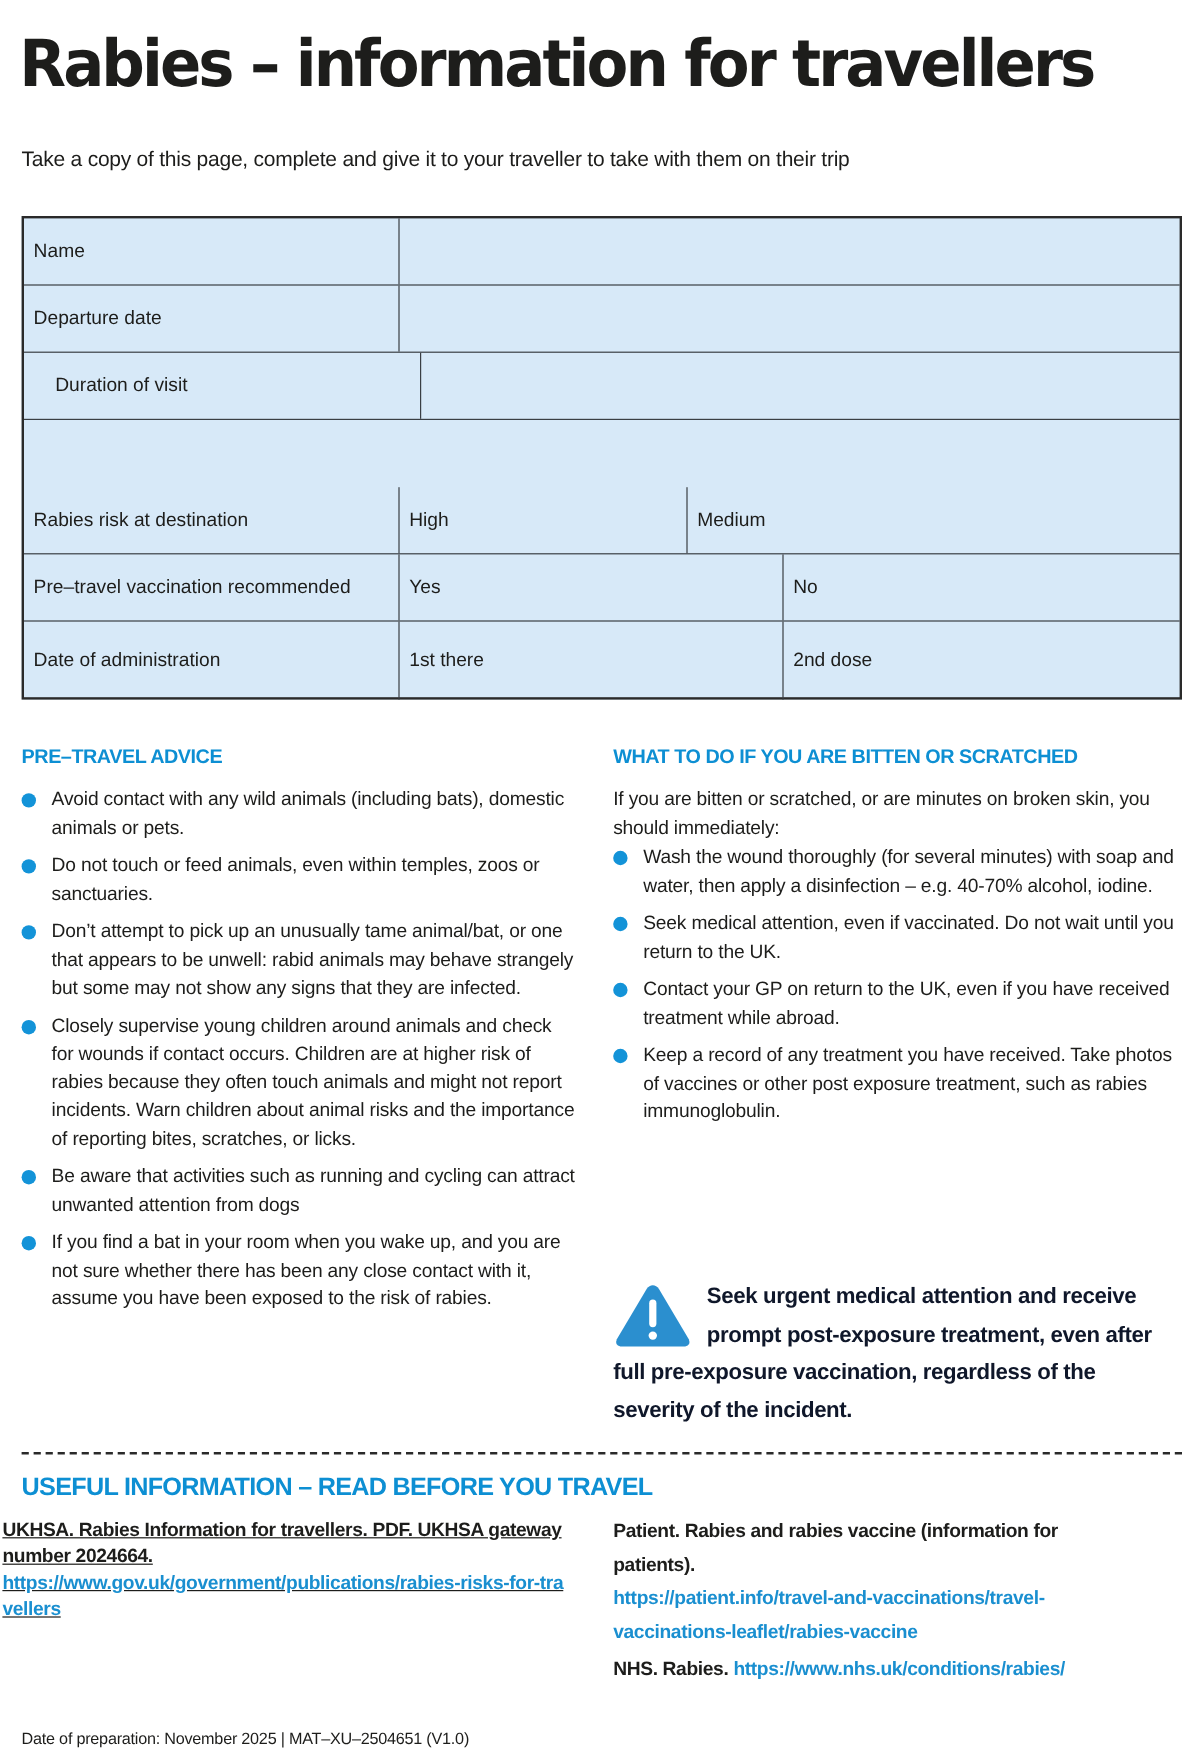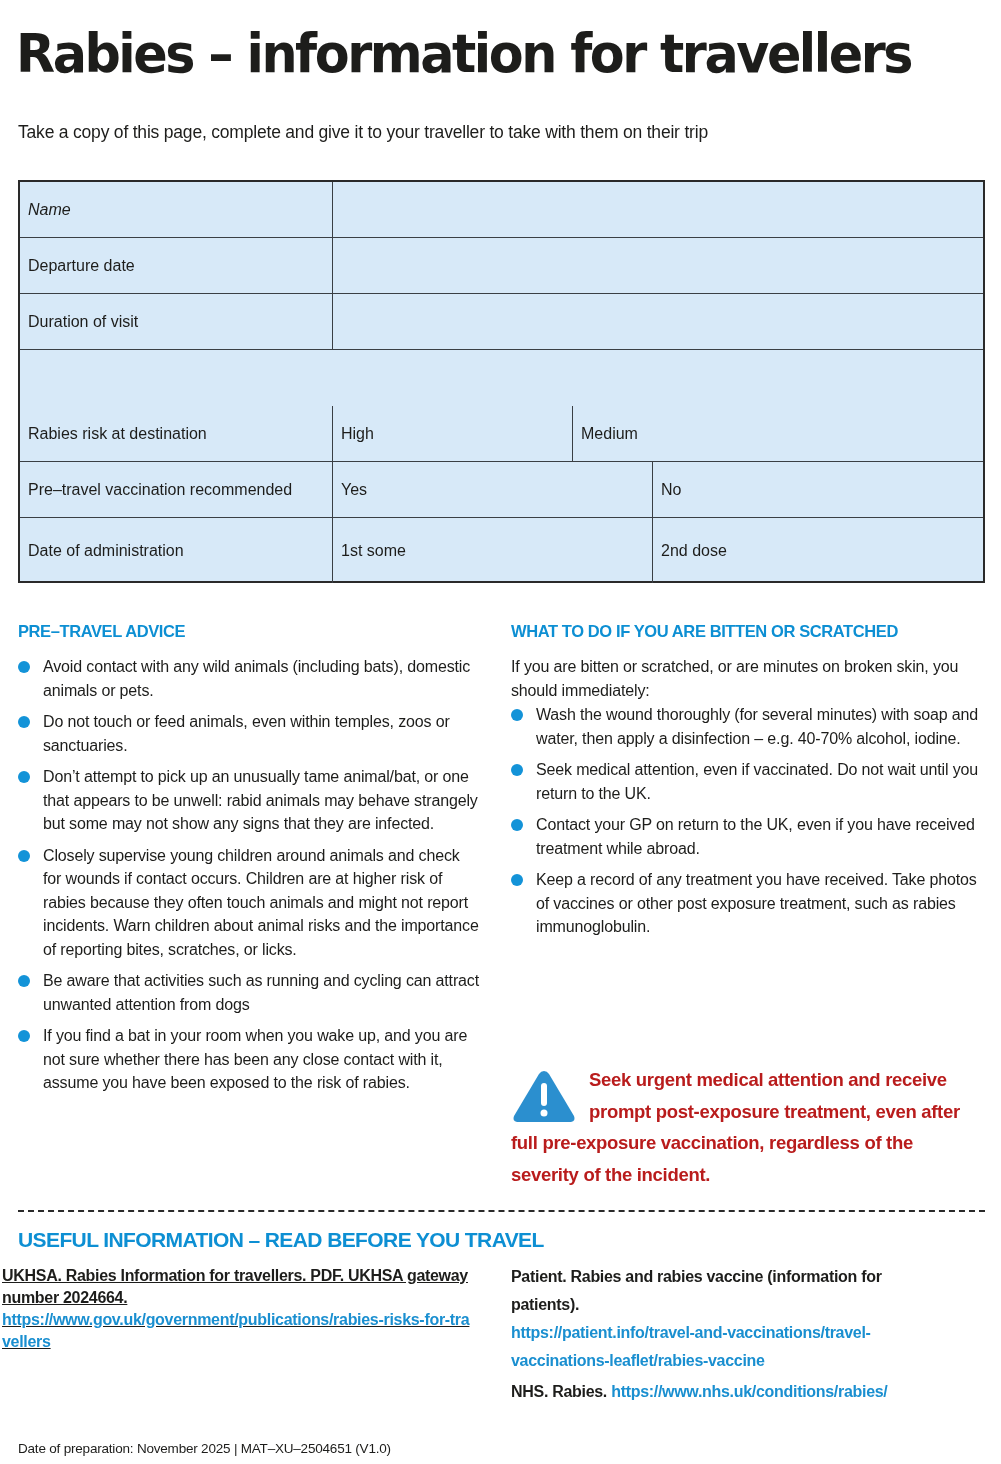--- a/index.html
+++ b/index.html
@@ -76,21 +76,21 @@
     background: #1393d8;
   }
   .intro {
     position: absolute; left: 511px; top: 655px; width: 470px;
     font-size: 16px; line-height: 23.5px; color: #1d1d1b;
     letter-spacing: -0.15px;
   }
   .warn {
     position: absolute; left: 511px; top: 1064px; width: 470px;
     font-weight: bold; font-size: 18.5px; line-height: 31.5px;
-    color: #b91c1c; letter-spacing: -0.3px;
+    color: #0f172a; letter-spacing: -0.3px;
   }
   .warn-icon {
     float: left; width: 66px; height: 56px; margin-right: 12px; margin-top: 4px;
   }
   .dash-line {
     position: absolute; left: 18px; top: 1210px; width: 967px; height: 0;
     border-top: 2px dashed #2a2a2a;
   }
   .ref {
     position: absolute; font-size: 16px; line-height: 22px;
@@ -104,45 +104,45 @@
     font-size: 13.5px; color: #1d1d1b; letter-spacing: -0.2px;
   }
 </style>
 </head>
 <body>
 
 <h1 class="title">Rabies – information for travellers</h1>
 <p class="subtitle">Take a copy of this page, complete and give it to your traveller to take with them on their trip</p>
 
 <div class="form">
-  <div class="row" style="top:0;height:56px;font-style:italic;">
+  <div class="row" style="top:0;height:56px;">
     <div class="cell lbl">Name</div>
     <div class="cell val-input"></div>
   </div>
   <div class="row" style="top:56px;height:56px;">
     <div class="cell lbl">Departure date</div>
     <div class="cell val-input"></div>
   </div>
-  <div class="row" style="top:112px;height:56px;">
+  <div class="row" style="top:112px;height:56px;padding-left:18px;">
     <div class="cell lbl">Duration of visit</div>
     <div class="cell val-input"></div>
   </div>
   <div class="row" style="top:224px;height:56px;">
     <div class="cell lbl">Rabies risk at destination</div>
     <div class="cell" style="width:240px;">High</div>
     <div class="cell" style="width:178px;">Medium</div>
   </div>
   <div class="row" style="top:280px;height:56px;">
     <div class="cell lbl">Pre–travel vaccination recommended</div>
     <div class="cell" style="width:320px;">Yes</div>
     <div class="cell" style="flex:1;">No</div>
   </div>
   <div class="row" style="top:336px;height:65px;">
     <div class="cell lbl">Date of administration</div>
-    <div class="cell" style="width:320px;">1st some</div>
+    <div class="cell" style="width:320px;">1st there</div>
     <div class="cell" style="flex:1;">2nd dose</div>
   </div>
 </div>
 
 <h2 class="h-blue" style="left:18px;top:622px;">PRE–TRAVEL ADVICE</h2>
 <ul class="bullets" style="left:18px;top:655px;width:462px;">
   <li><span class="dot"></span><span>Avoid contact with any wild animals (including bats), domestic animals or pets.</span></li>
   <li><span class="dot"></span><span>Do not touch or feed animals, even within temples, zoos or sanctuaries.</span></li>
   <li><span class="dot"></span><span>Don’t attempt to pick up an unusually tame animal/bat, or one that appears to be unwell: rabid animals may behave strangely but some may not show any signs that they are infected.</span></li>
   <li><span class="dot"></span><span>Closely supervise young children around animals and check for wounds if contact occurs. Children are at higher risk of rabies because they often touch animals and might not report incidents. Warn children about animal risks and the importance of reporting bites, scratches, or licks.</span></li>

